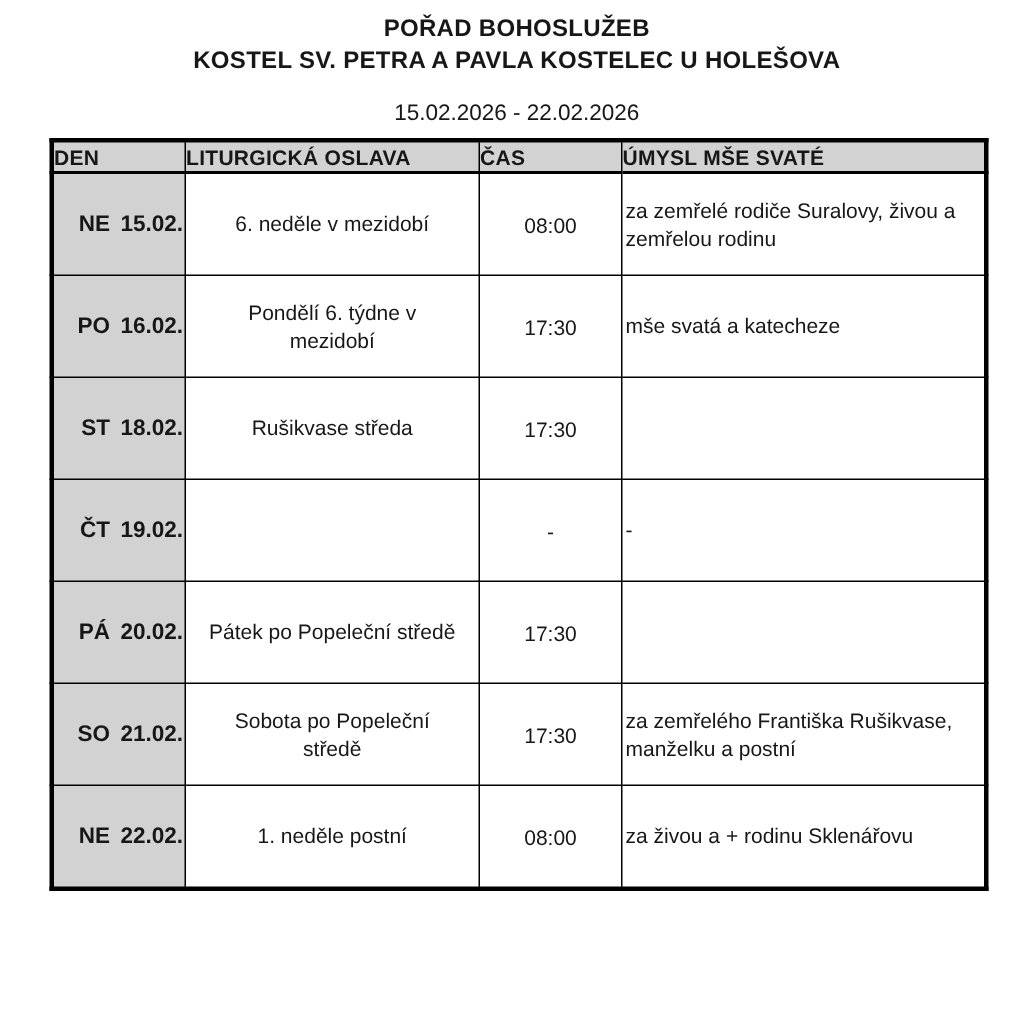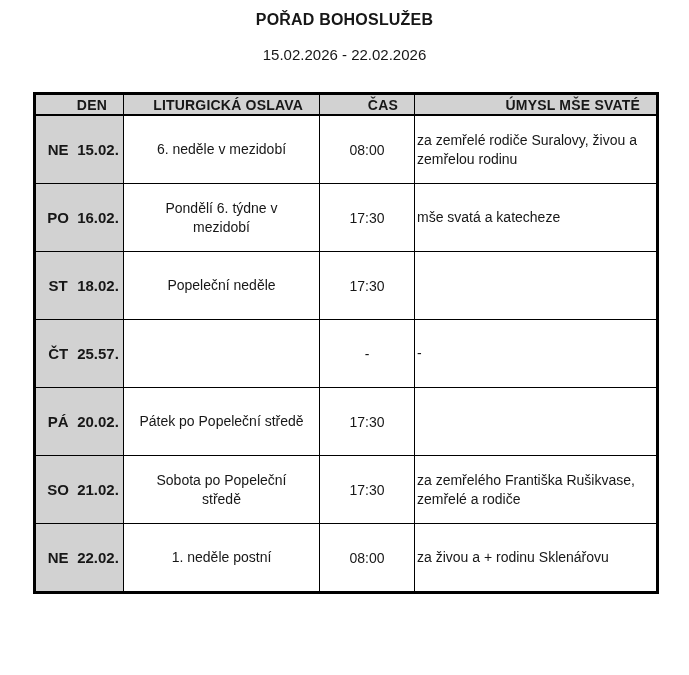--- a/index.html
+++ b/index.html
@@ -56,34 +56,34 @@
   }
   col.c-day  { width: 89px; }
   col.c-lit  { width: 196px; }
   col.c-time { width: 95px; }
   col.c-int  { width: 243px; }
   th {
     background: #d2d2d2;
     height: 17px;
     font-size: 14px;
     font-weight: bold;
-    text-align: right;
+    text-align: left;
     letter-spacing: 0.2px;
-    padding: 1px 16px;
+    padding: 1px 0;
   }
   td {
     height: 65px;
     vertical-align: middle;
     font-size: 14px;
   }
   td.day-cell {
     background: #d2d2d2;
     font-weight: bold;
     font-size: 15px;
-    text-align: center;
+    text-align: right;
     padding-left: 7px;
     white-space: nowrap;
   }
   td.day-cell .abbr {
     display: inline-block;
     min-width: 24px;
     margin-right: 7px;
   }
   td.lit-cell {
     text-align: center;
@@ -100,20 +100,21 @@
     line-height: 19px;
   }
 </style>
 </head>
 <body>
 
 <div class="page">
 
   <div class="titleblock">
     <div class="title-main">POŘAD BOHOSLUŽEB</div>
+    <div class="title-sub">KOSTEL SV. PETRA A PAVLA KOSTELEC U HOLEŠOVA</div>
     <div class="title-dates">15.02.2026 - 22.02.2026</div>
   </div>
 
   <table class="schedule">
     <colgroup>
       <col class="c-day">
         <col class="c-lit">
         <col class="c-time">
         <col class="c-int">
     </colgroup>
@@ -135,43 +136,43 @@
       </tr>
       <tr>
         <td class="day-cell"><span class="abbr">PO</span><span>16.02.</span></td>
         <td class="lit-cell">Pondělí 6. týdne v
 mezidobí</td>
         <td class="time-cell">17:30</td>
         <td class="intent-cell">mše svatá a katecheze</td>
       </tr>
       <tr>
         <td class="day-cell"><span class="abbr">ST</span><span>18.02.</span></td>
-        <td class="lit-cell">Popeleční neděle</td>
+        <td class="lit-cell">Rušikvase středa</td>
         <td class="time-cell">17:30</td>
         <td class="intent-cell"></td>
       </tr>
       <tr>
-        <td class="day-cell"><span class="abbr">ČT</span><span>25.57.</span></td>
+        <td class="day-cell"><span class="abbr">ČT</span><span>19.02.</span></td>
         <td class="lit-cell"></td>
         <td class="time-cell">-</td>
         <td class="intent-cell">-</td>
       </tr>
       <tr>
         <td class="day-cell"><span class="abbr">PÁ</span><span>20.02.</span></td>
         <td class="lit-cell">Pátek po Popeleční středě</td>
         <td class="time-cell">17:30</td>
         <td class="intent-cell"></td>
       </tr>
       <tr>
         <td class="day-cell"><span class="abbr">SO</span><span>21.02.</span></td>
         <td class="lit-cell">Sobota po Popeleční
 středě</td>
         <td class="time-cell">17:30</td>
         <td class="intent-cell">za zemřelého Františka Rušikvase,
-zemřelé a rodiče</td>
+manželku a postní</td>
       </tr>
       <tr>
         <td class="day-cell"><span class="abbr">NE</span><span>22.02.</span></td>
         <td class="lit-cell">1. neděle postní</td>
         <td class="time-cell">08:00</td>
         <td class="intent-cell">za živou a + rodinu Sklenářovu</td>
       </tr>
     </tbody>
   </table>
 

